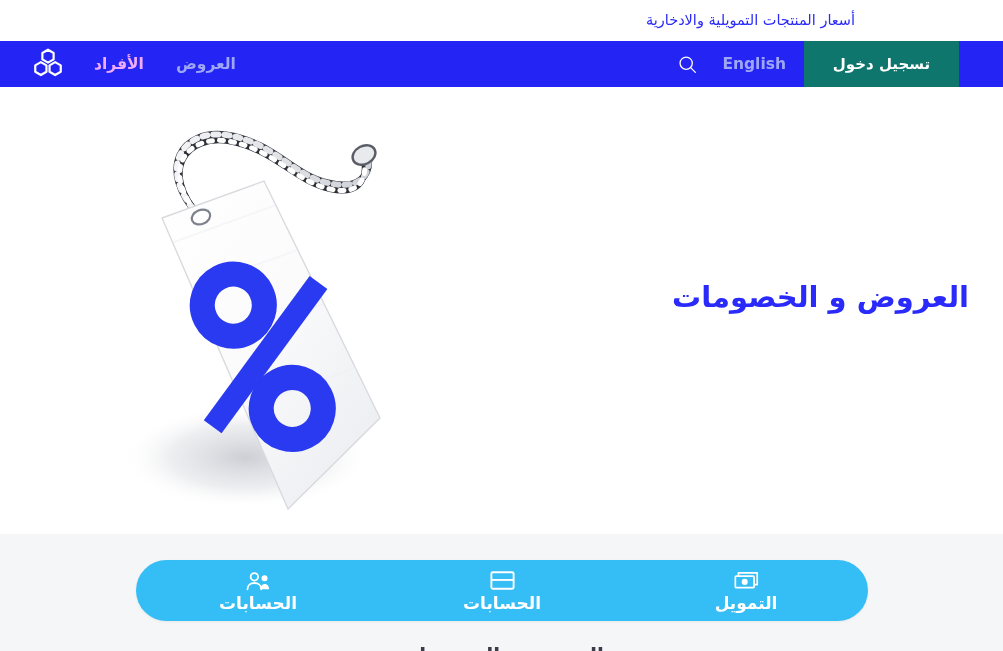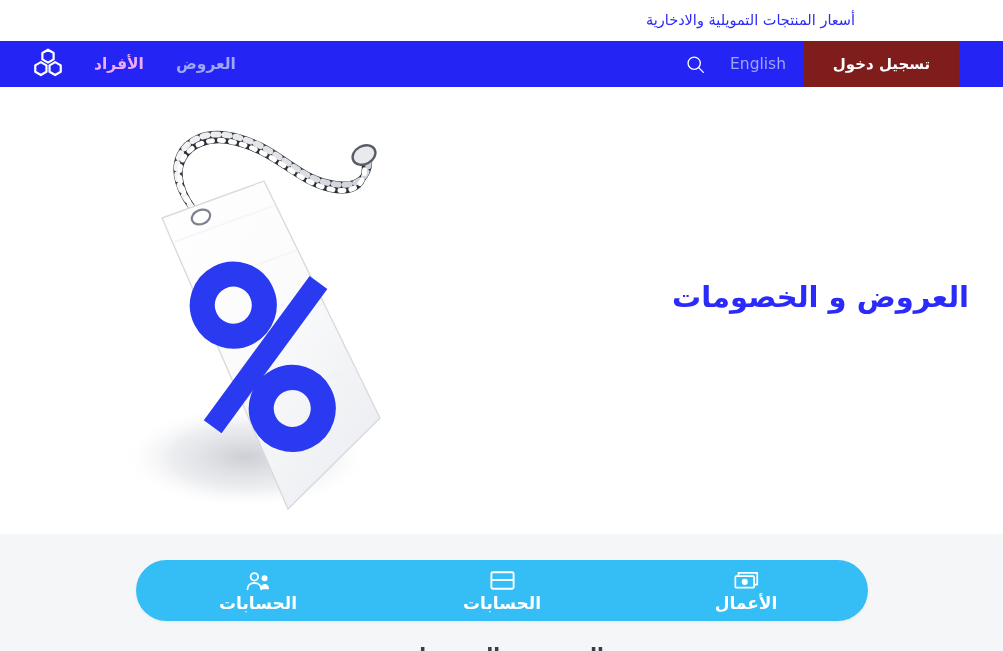--- a/index.html
+++ b/index.html
@@ -26,29 +26,29 @@
   }
 
   
   .navbar {
     position:absolute; top:41px; left:0; width:1003px; height:46px;
     background:#2424f5;
     display:flex; align-items:stretch;
   }
   .nav-left { display:flex; align-items:stretch; }
   .login-btn {
-    background:#7f1d1d; color:#ffffff;
+    background:#0f766e; color:#ffffff;
     width:155px; height:46px;
     display:flex; align-items:center; justify-content:center;
     font-size:15px; font-weight:600; cursor:pointer;
     border:none; font-family:inherit;
     margin-right:44px;
   }
   .lang-link {
-    color:#9ea6f5; font-size:15.5px; font-weight:400;
+    color:#9ea6f5; font-size:15.5px; font-weight:700;
     display:flex; align-items:center; padding:0 18px;
     cursor:pointer; white-space:nowrap;
   }
   .search-btn {
     display:flex; align-items:center; justify-content:center;
     width:34px; cursor:pointer; background:none; border:none;
     padding:0;
   }
   .nav-spacer { flex:1 1 auto; }
   .nav-right {
@@ -215,21 +215,21 @@
 
 
       <div class="ql-item">
         <span class="ql-icon">
           <svg width="25" height="20" viewBox="0 0 28 22" fill="none">
             <path d="M5 2 h21 a0 0 0 0 1 0 0 v13 h-21 Z" stroke="#ffffff" stroke-width="1.9" stroke-linejoin="round"></path>
             <rect x="1.5" y="5.5" width="21" height="13" rx="1.2" fill="#35bdf5" stroke="#ffffff" stroke-width="1.9"></rect>
             <circle cx="12" cy="12" r="3.4" fill="#ffffff"></circle>
           </svg>
         </span>
-        <span class="ql-label">الأعمال</span>
+        <span class="ql-label">التمويل</span>
       </div>
 
       <div class="ql-item">
         <span class="ql-icon">
           <svg width="25" height="19" viewBox="0 0 26 20" fill="none">
             <rect x="1.3" y="1.3" width="23.4" height="17.4" rx="1.6" stroke="#ffffff" stroke-width="2"></rect>
             <line x1="1.3" y1="9.4" x2="24.7" y2="9.4" stroke="#ffffff" stroke-width="2"></line>
           </svg>
         </span>
         <span class="ql-label">الحسابات</span>

